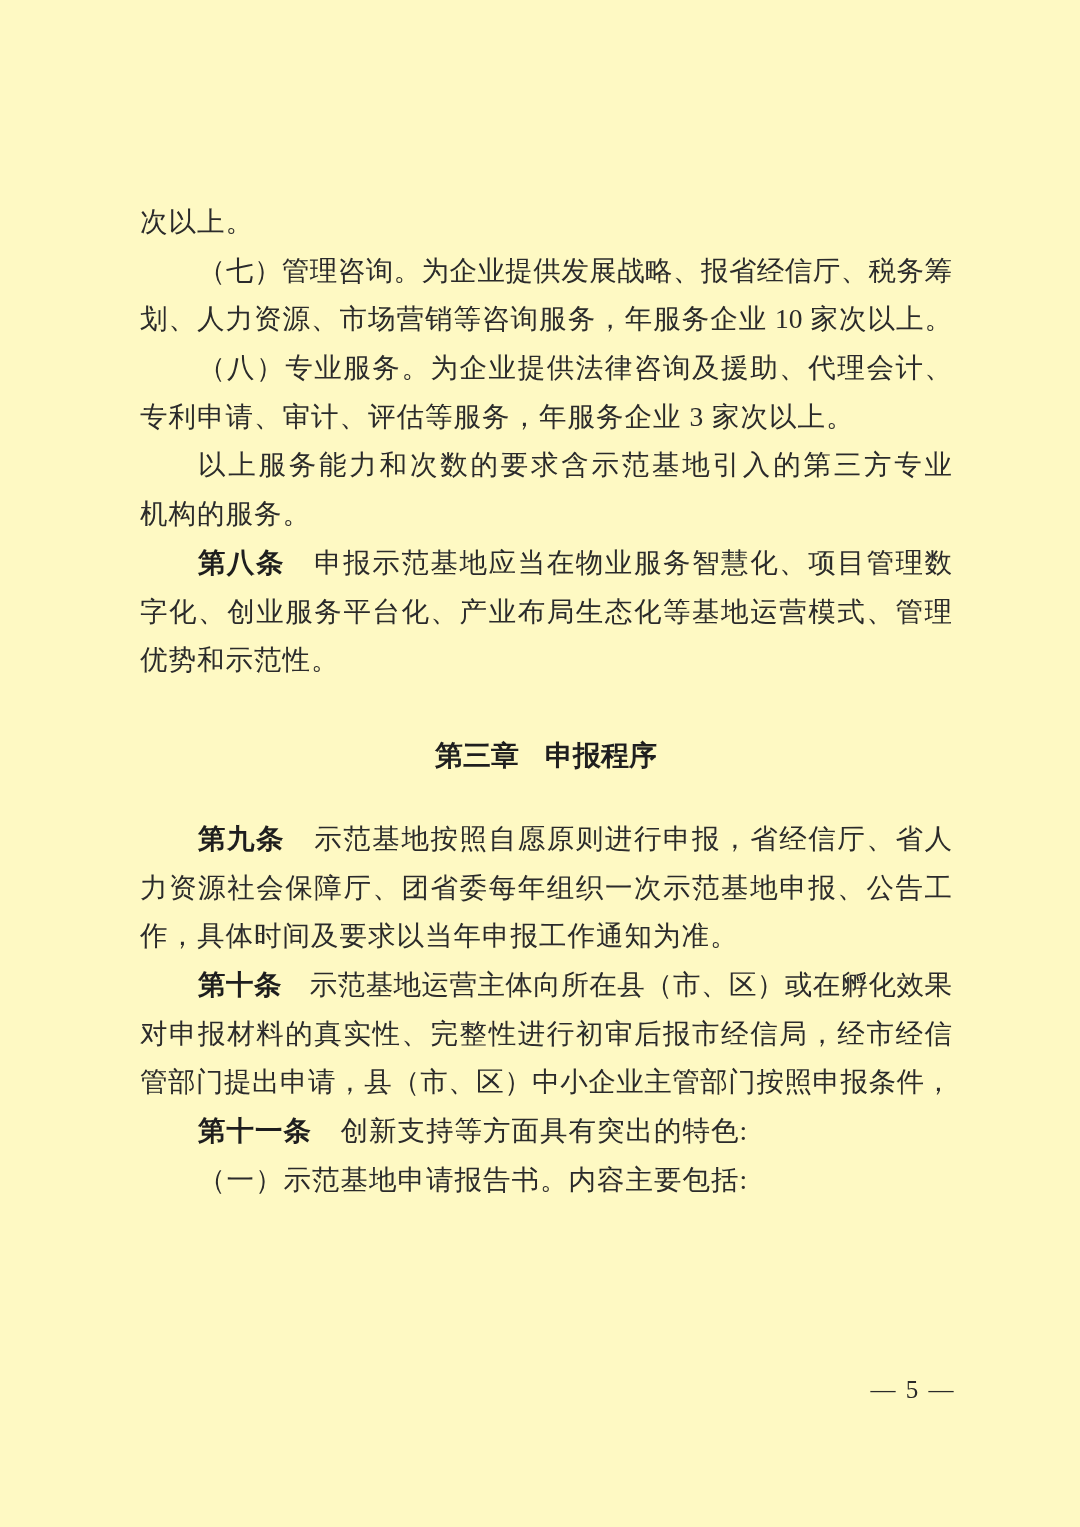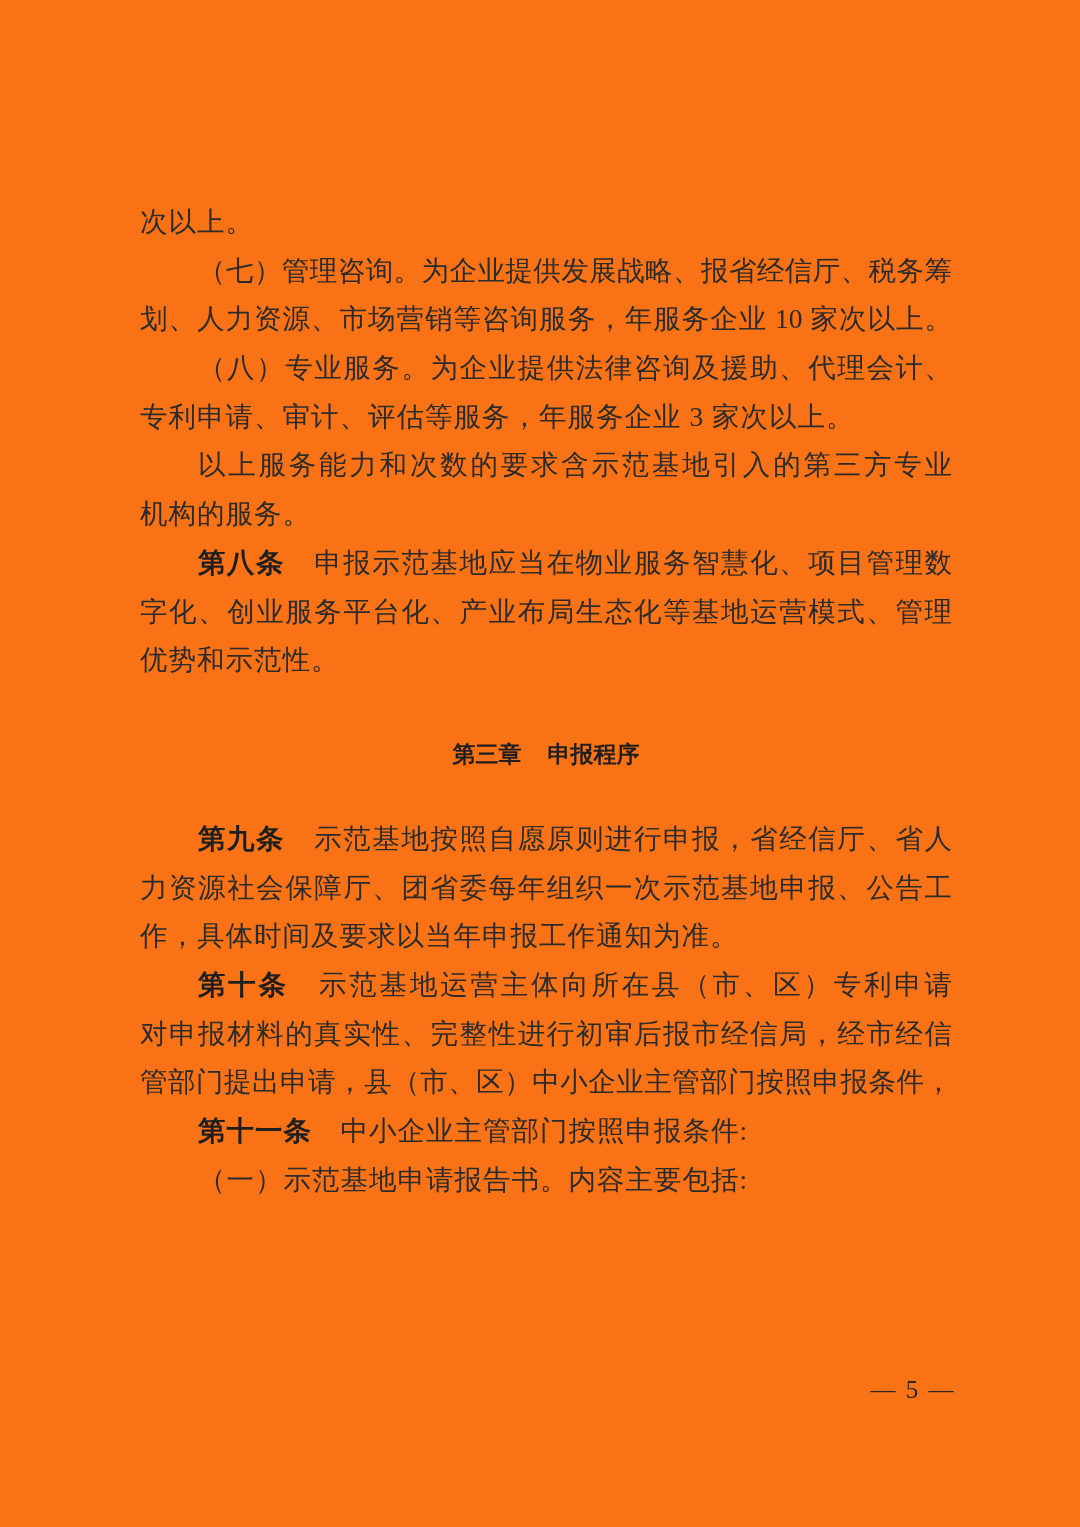--- a/index.html
+++ b/index.html
@@ -1,21 +1,21 @@
 <!DOCTYPE html>
 <html><head>
 <meta charset="utf-8">
 <style>
   * { margin:0; padding:0; box-sizing:border-box; }
   html,body { background:#ffffff; }
   .page {
     position:relative;
     width:1080px;
     height:1527px;
-    background:#f97316;
+    background:#fef9c3;
     font-family:"Liberation Serif","DejaVu Serif",serif;
     color:#272727;
     overflow:hidden;
   }
   .content {
     position:absolute;
     left:140px;
     top:198px;
     width:812px;
   }
@@ -39,23 +39,23 @@
     font-family:"Liberation Sans","DejaVu Sans",sans-serif;
     font-weight:700;
     color:#1e1e1e;
     margin-top:36px;
   }
   .chapter {
     margin:46px 0 34px 0;
     height:50px;
     line-height:50px;
     text-align:center;
-    font-family:Liberation Mono, monospace;
+    font-family:Liberation Sans, sans-serif;
     font-weight:700;
-    font-size:23px;
+    font-size:28px;
     color:#1f1f1f;
   }
   .chapter .hgap { display:inline-block; width:26px; }
   .pagenum {
     position:absolute;
     top:1376px;
     left:858px;
     width:110px;
     text-align:center;
     font-size:25px;
@@ -79,21 +79,21 @@
         <div class="line"><span>机构的服务。</span></div>
         <div class="line fill indent"><span class="bold">第八条</span><span>　申报示范基地应当在物业服务智慧化、项目管理数</span></div>
         <div class="line fill"><span>字化、创业服务平台化、产业布局生态化等基地运营模式、管理</span></div>
         <div class="line"><span>优势和示范性。</span></div>
       </div>
     <div class="chapter"><span>第三章</span><span class="hgap"></span><span>申报程序</span></div>
     <div id="block-after">
         <div class="line fill indent"><span class="bold">第九条</span><span>　示范基地按照自愿原则进行申报，省经信厅、省人</span></div>
         <div class="line fill"><span>力资源社会保障厅、团省委每年组织一次示范基地申报、公告工</span></div>
         <div class="line"><span>作，具体时间及要求以当年申报工作通知为准。</span></div>
-        <div class="line fill indent"><span class="bold">第十条</span><span>　示范基地运营主体向所在县（市、区）专利申请</span></div>
+        <div class="line fill indent"><span class="bold">第十条</span><span>　示范基地运营主体向所在县（市、区）或在孵化效果</span></div>
         <div class="line fill"><span>对申报材料的真实性、完整性进行初审后报市经信局，经市经信</span></div>
         <div class="line fill"><span>管部门提出申请，县（市、区）中小企业主管部门按照申报条件，</span></div>
-        <div class="line indent"><span class="bold">第十一条</span><span>　中小企业主管部门按照申报条件:</span></div>
+        <div class="line indent"><span class="bold">第十一条</span><span>　创新支持等方面具有突出的特色:</span></div>
         <div class="line indent"><span>（一）示范基地申请报告书。内容主要包括:</span></div>
       </div>
   </div>
   <div class="pagenum">— 5 —</div>
 </div>
 
 </body></html>

